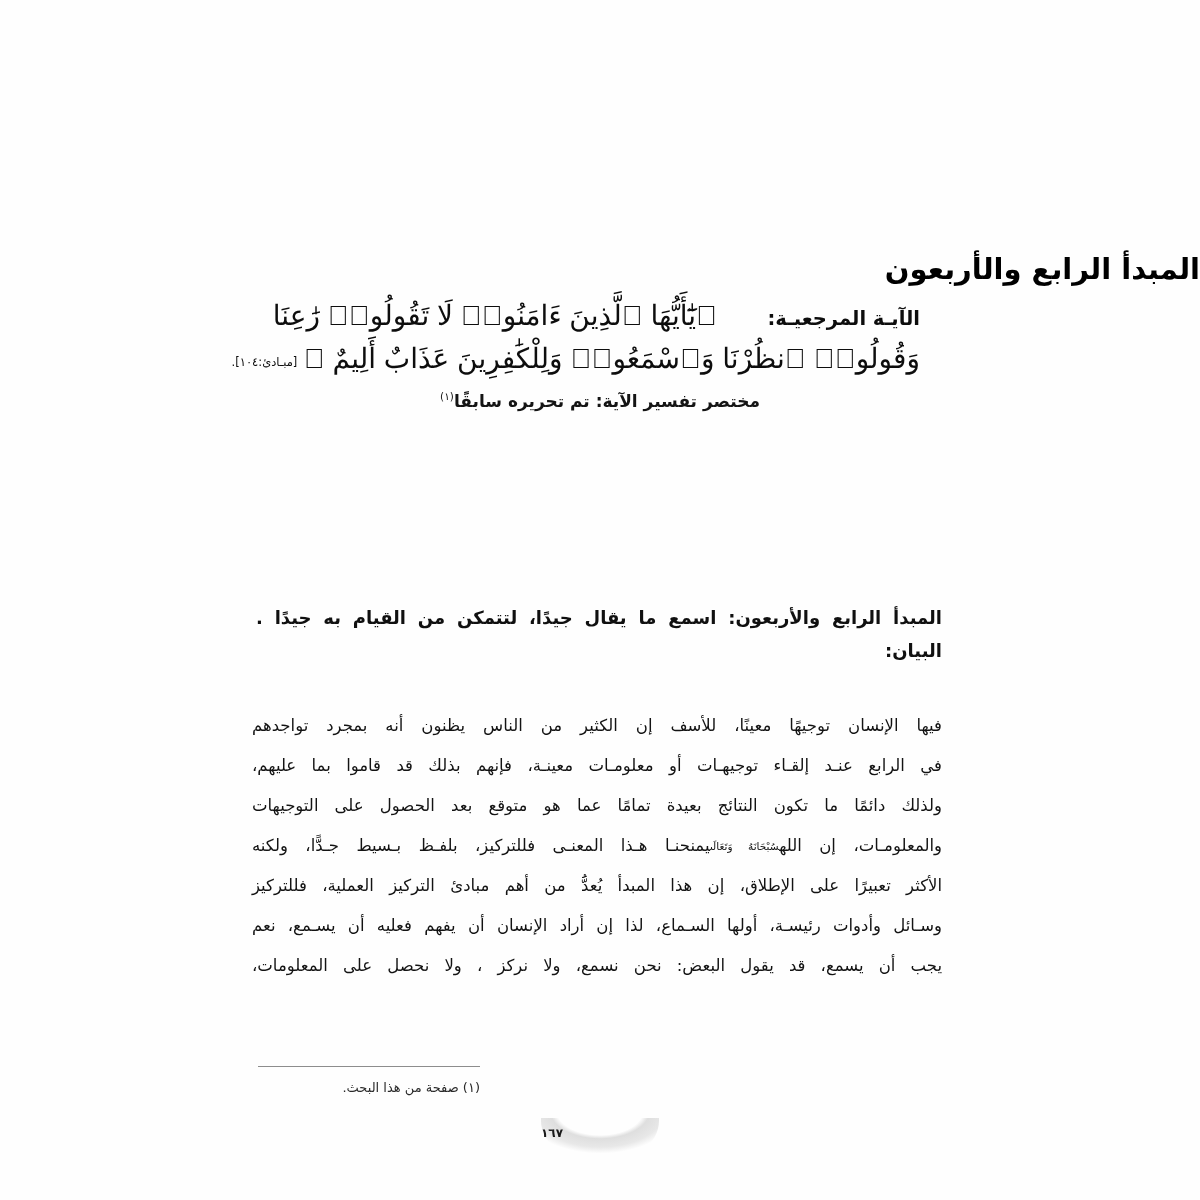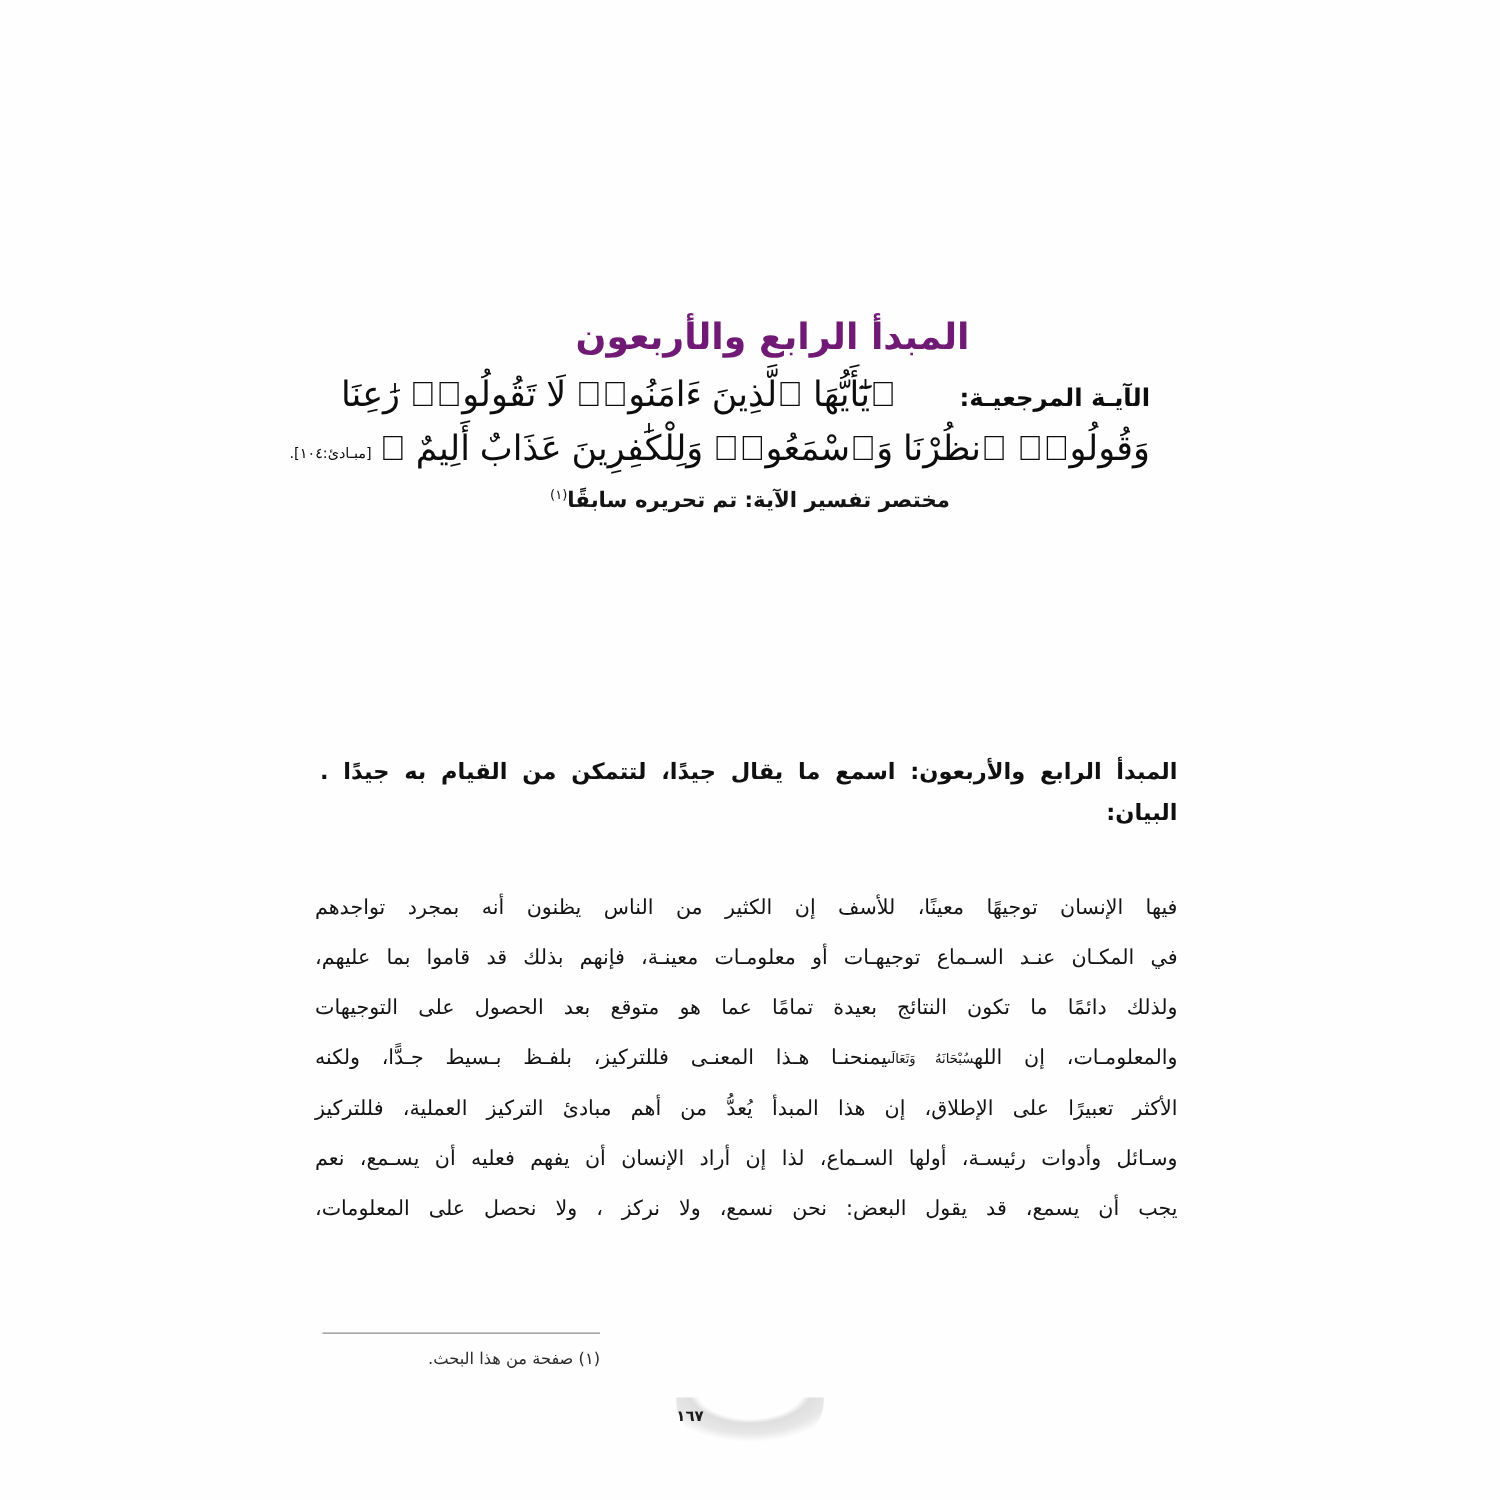--- a/index.html
+++ b/index.html
@@ -21,26 +21,25 @@
     overflow: hidden;
     box-sizing: border-box;
   }
 
   
   .chapter-title {
     position: absolute;
     top: 232px;
     left: 0;
     right: 0;
-    text-align: center;
     font-family: "DejaVu Sans", "Liberation Sans", sans-serif;
     font-size: 29px;
     font-weight: bold;
     letter-spacing: 1px;
-    color: #701a75;
+    color: #000000;
     direction: rtl;
     line-height: 1.3;
     margin-left: 36px;
   }
 
   
   .verse-block {
     position: absolute;
     top: 296px;
     left: 280px;
@@ -233,21 +232,21 @@
   <div class="tafsir-line">
     <span>مختصر تفسير الآية: تم تحريره سابقًا</span><sup class="fn">(١)</sup>
   </div>
 
   <p class="principle-statement">المبدأ الرابع والأربعون: اسمع ما يقال جيدًا، لتتمكن من القيام به جيدًا .</p>
 
   <p class="bayan-label">البيان:</p>
 
   <div class="body-text">
     <span class="body-line">فيها الإنسان توجيهًا معينًا، للأسف إن الكثير من الناس يظنون أنه بمجرد تواجدهم</span>
-    <span class="body-line">في المكـان عنـد السـماع توجيهـات أو معلومـات معينـة، فإنهم بذلك قد قاموا بما عليهم،</span>
+    <span class="body-line">في الرابع عنـد إلقـاء توجيهـات أو معلومـات معينـة، فإنهم بذلك قد قاموا بما عليهم،</span>
     <span class="body-line">ولذلك دائمًا ما تكون النتائج بعيدة تمامًا عما هو متوقع بعد الحصول على التوجيهات</span>
     <span class="body-line"><span>والمعلومـات، إن الله</span><span class="honorific">سُبْحَانَهُ وَتَعَالَى</span><span>يمنحنـا هـذا المعنـى فللتركيز، بلفـظ بـسيط جـدًّا، ولكنه</span></span>
     <span class="body-line">الأكثر تعبيرًا على الإطلاق، إن هذا المبدأ يُعدُّ من أهم مبادئ التركيز العملية، فللتركيز</span>
     <span class="body-line">وسـائل وأدوات رئيسـة، أولها السـماع، لذا إن أراد الإنسان أن يفهم فعليه أن يسـمع، نعم</span>
     <span class="body-line">يجب أن يسمع، قد يقول البعض: نحن نسمع، ولا نركز ، ولا نحصل على المعلومات،</span>
   </div>
 
   <div class="footnote-rule"></div>
   <div class="footnote">(١) صفحة من هذا البحث.</div>
 

